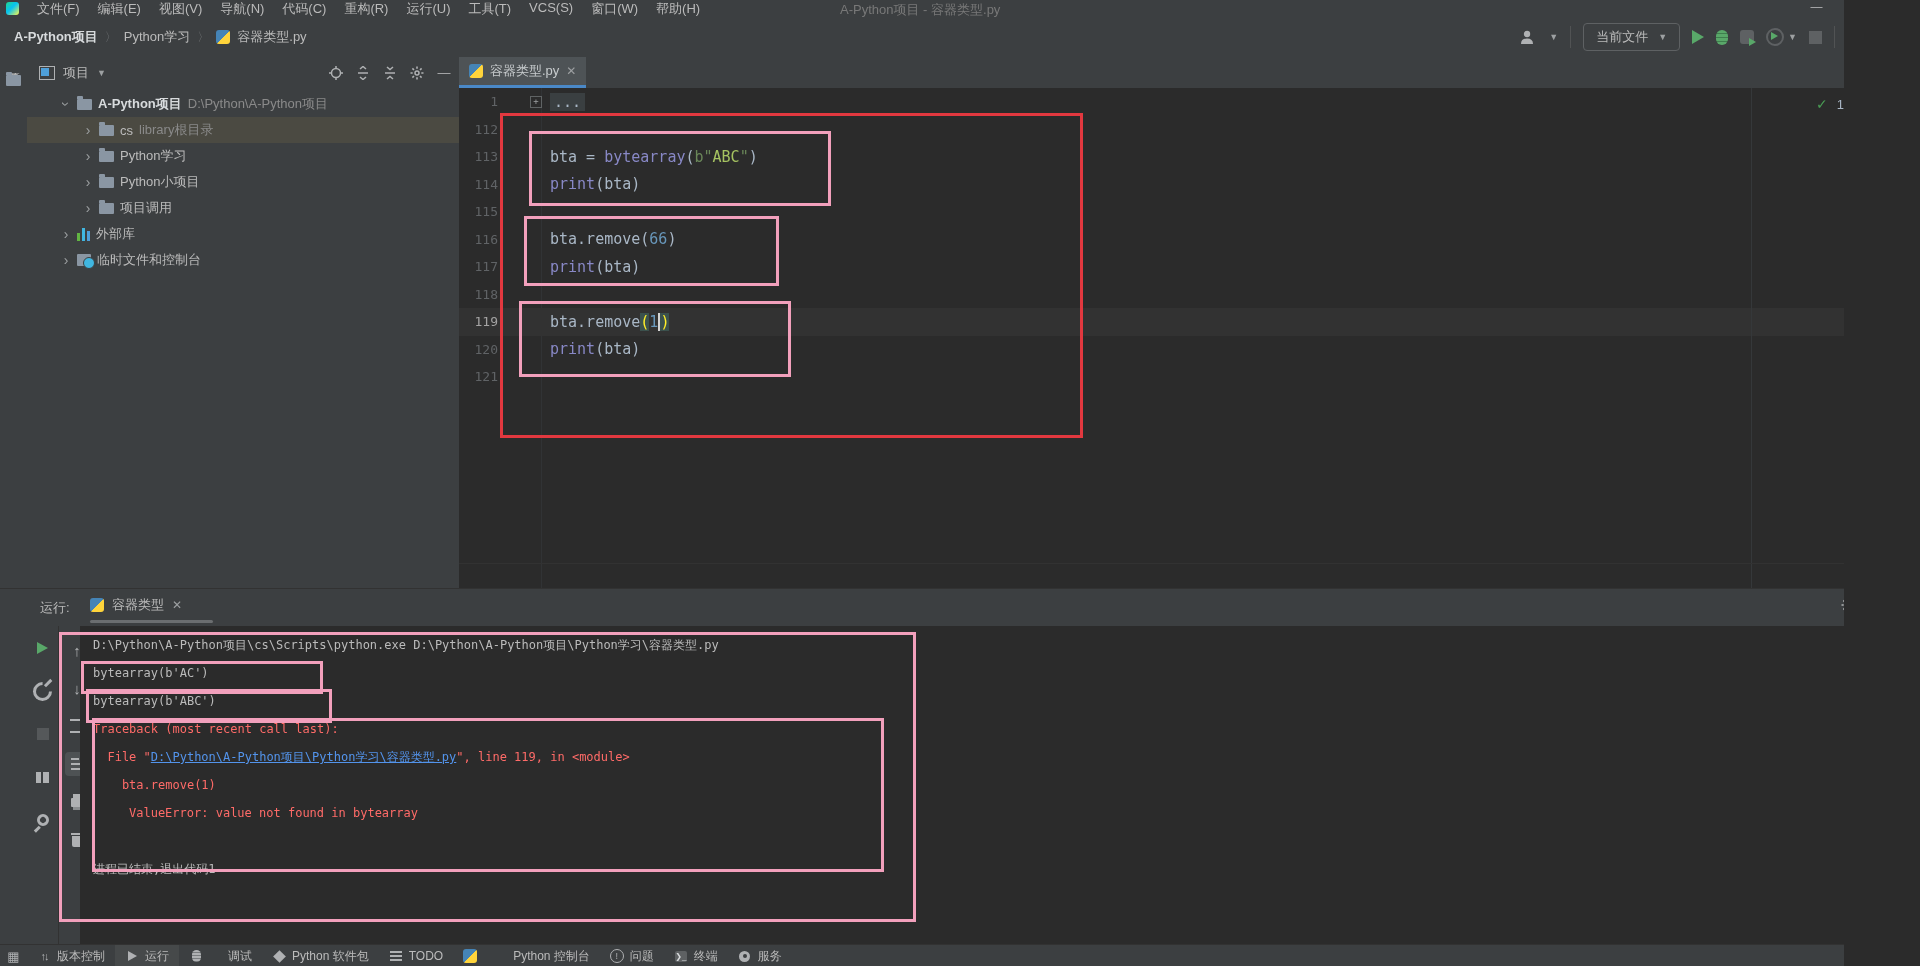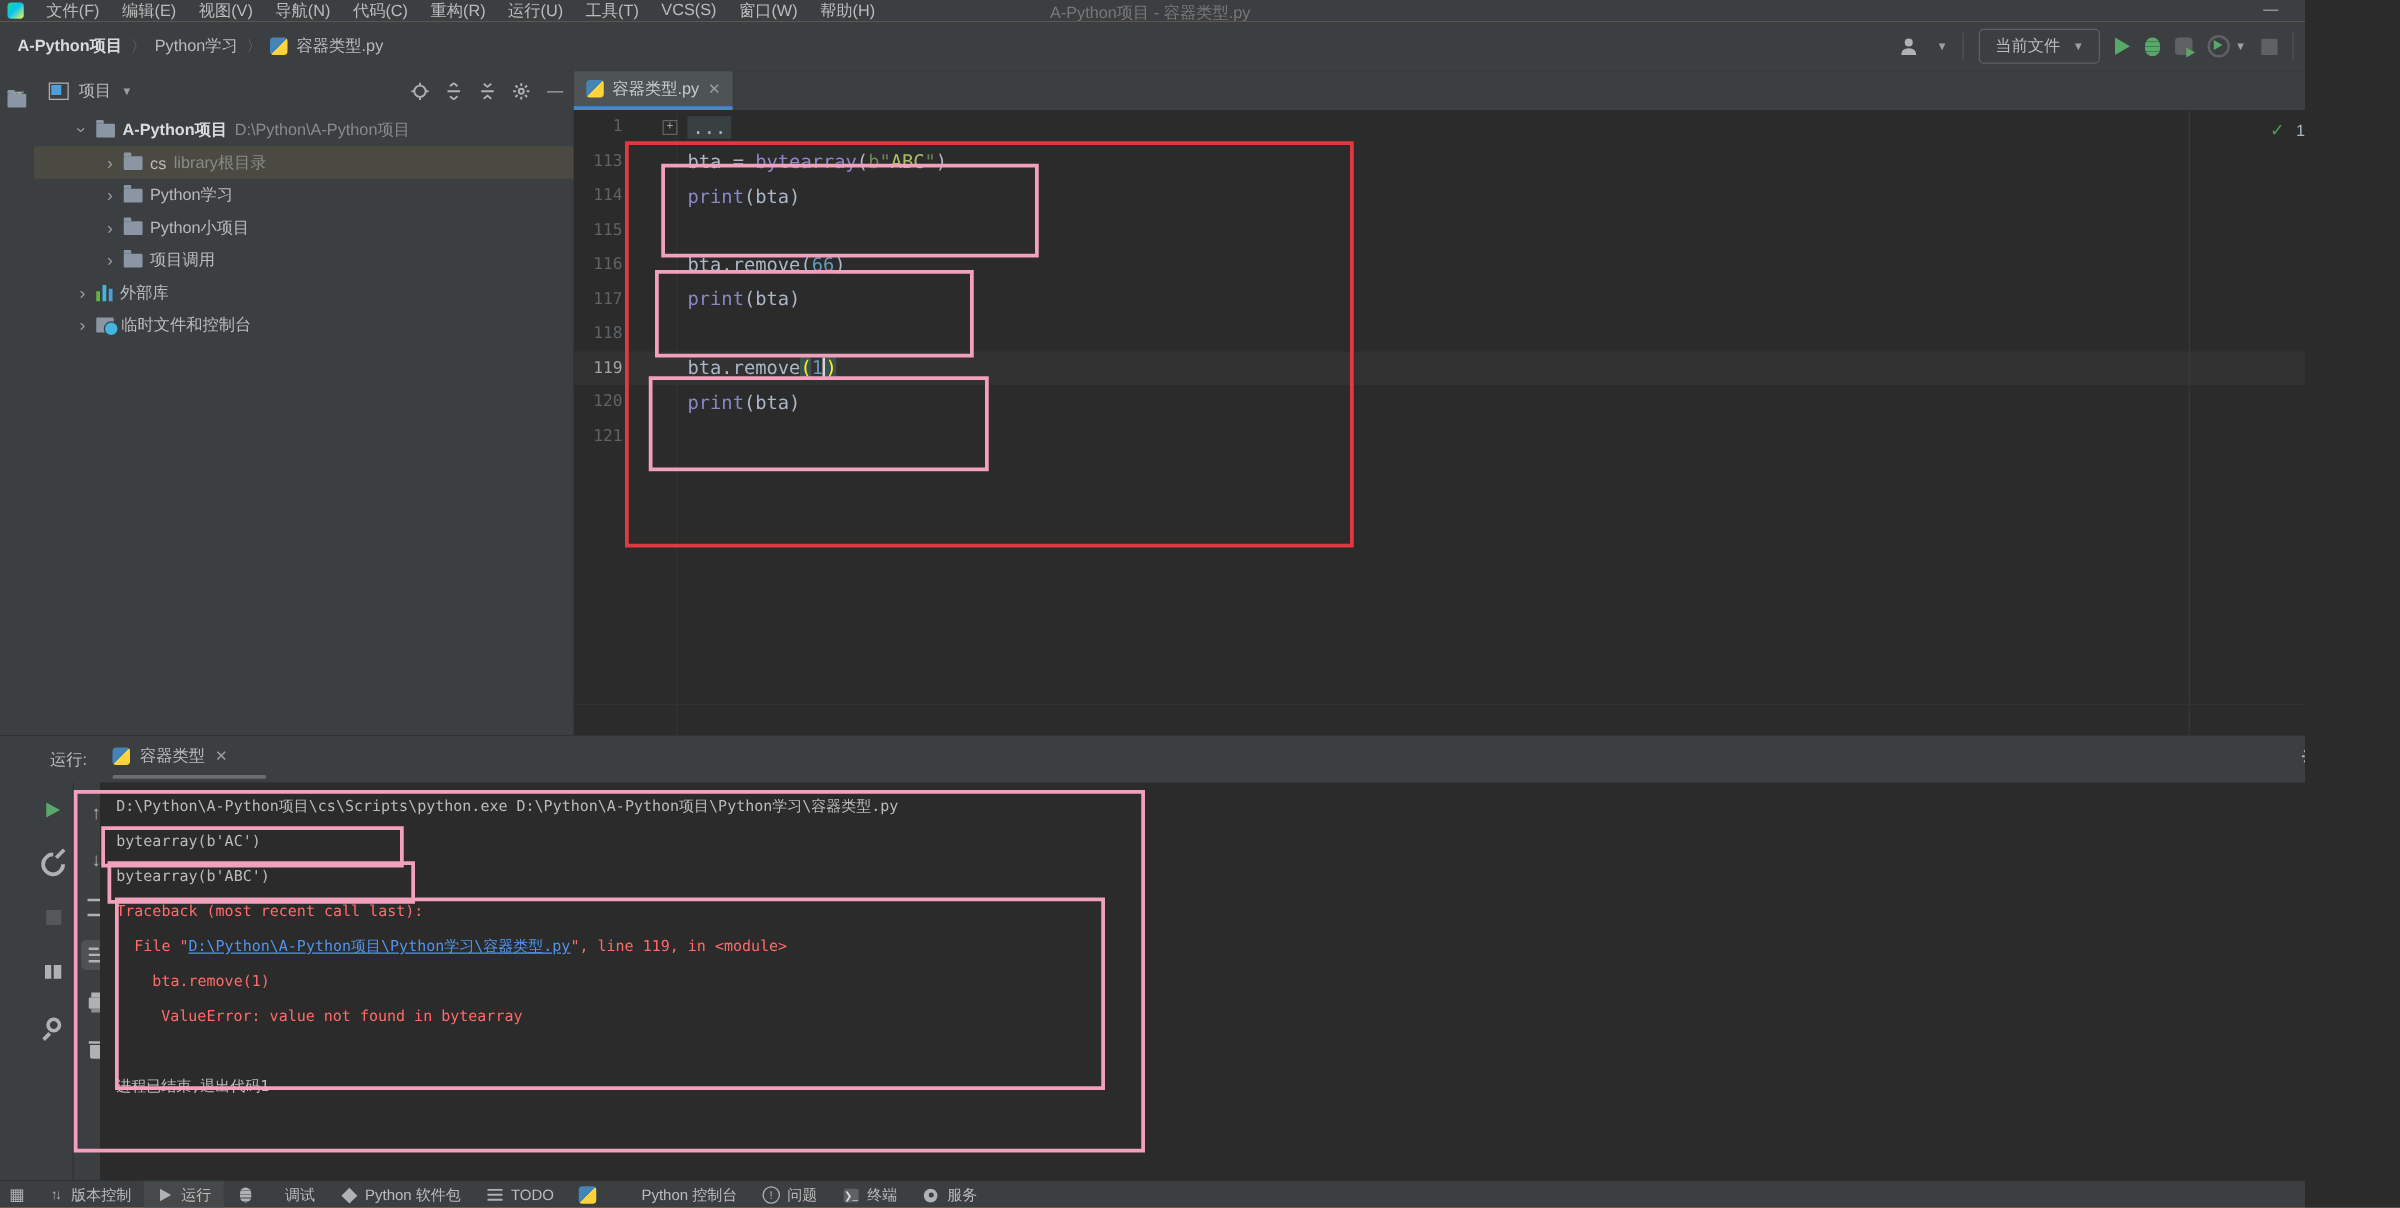--- a/index.html
+++ b/index.html
@@ -1,16 +1,16 @@
 <!DOCTYPE html>
 <html><head>
 <meta charset="utf-8">
 <style>
   html,body{margin:0;padding:0;background:#2B2B2B;}
-  #app{position:relative;width:1844px;height:966px;background:#fdba74;overflow:hidden;
+  #app{position:relative;width:1844px;height:966px;background:#f0abfc;overflow:hidden;
        font-family:"Liberation Sans","DejaVu Sans",sans-serif;color:#BBBBBB;font-size:13px;}
   .mono{font-family:"DejaVu Sans Mono","Liberation Mono",monospace;}
 
   
   #menubar{position:absolute;left:0;top:0;width:1920px;height:17px;background:#3C3F41;display:flex;align-items:center;}
   #logo{width:13px;height:13px;margin:0 9px 0 6px;border-radius:3px;
         background:linear-gradient(135deg,#21d789 0%,#07c3f2 45%,#fcf84a 100%);}
   .menu-item{padding:0 9px;color:#BBBBBB;white-space:nowrap;}
   #win-title{position:absolute;left:840px;top:1px;color:#787878;}
   #win-controls{position:absolute;right:8px;top:0;display:flex;gap:34px;color:#AFB1B3;font-size:12px;}
@@ -354,20 +354,24 @@
     </div>
     <div id="editor-body">
       <div id="gutter-line"></div>
       <div id="code-lines" class="mono">
           <span class="code-line" style="display: flex;">
             <span class="ln mono">1</span>
             <span class="fold-box">+</span>
             <span class="codetext"><span class="c-foldtext">...</span></span>
           </span>
           <span class="code-line" style="display: flex;">
+            <span class="ln mono">112</span>
+            <span class="codetext"></span>
+          </span>
+          <span class="code-line" style="display: flex;">
             <span class="ln mono">113</span>
             <span class="codetext"><span class="c-plain">bta = </span><span class="c-builtin">bytearray</span><span class="c-plain">(</span><span class="c-str">b"</span><span class="c-strb">ABC</span><span class="c-str">"</span><span class="c-plain">)</span></span>
           </span>
           <span class="code-line" style="display: flex;">
             <span class="ln mono">114</span>
             <span class="codetext"><span class="c-builtin">print</span><span class="c-plain">(bta)</span></span>
           </span>
           <span class="code-line" style="display: flex;">
             <span class="ln mono">115</span>
             <span class="codetext"></span>

